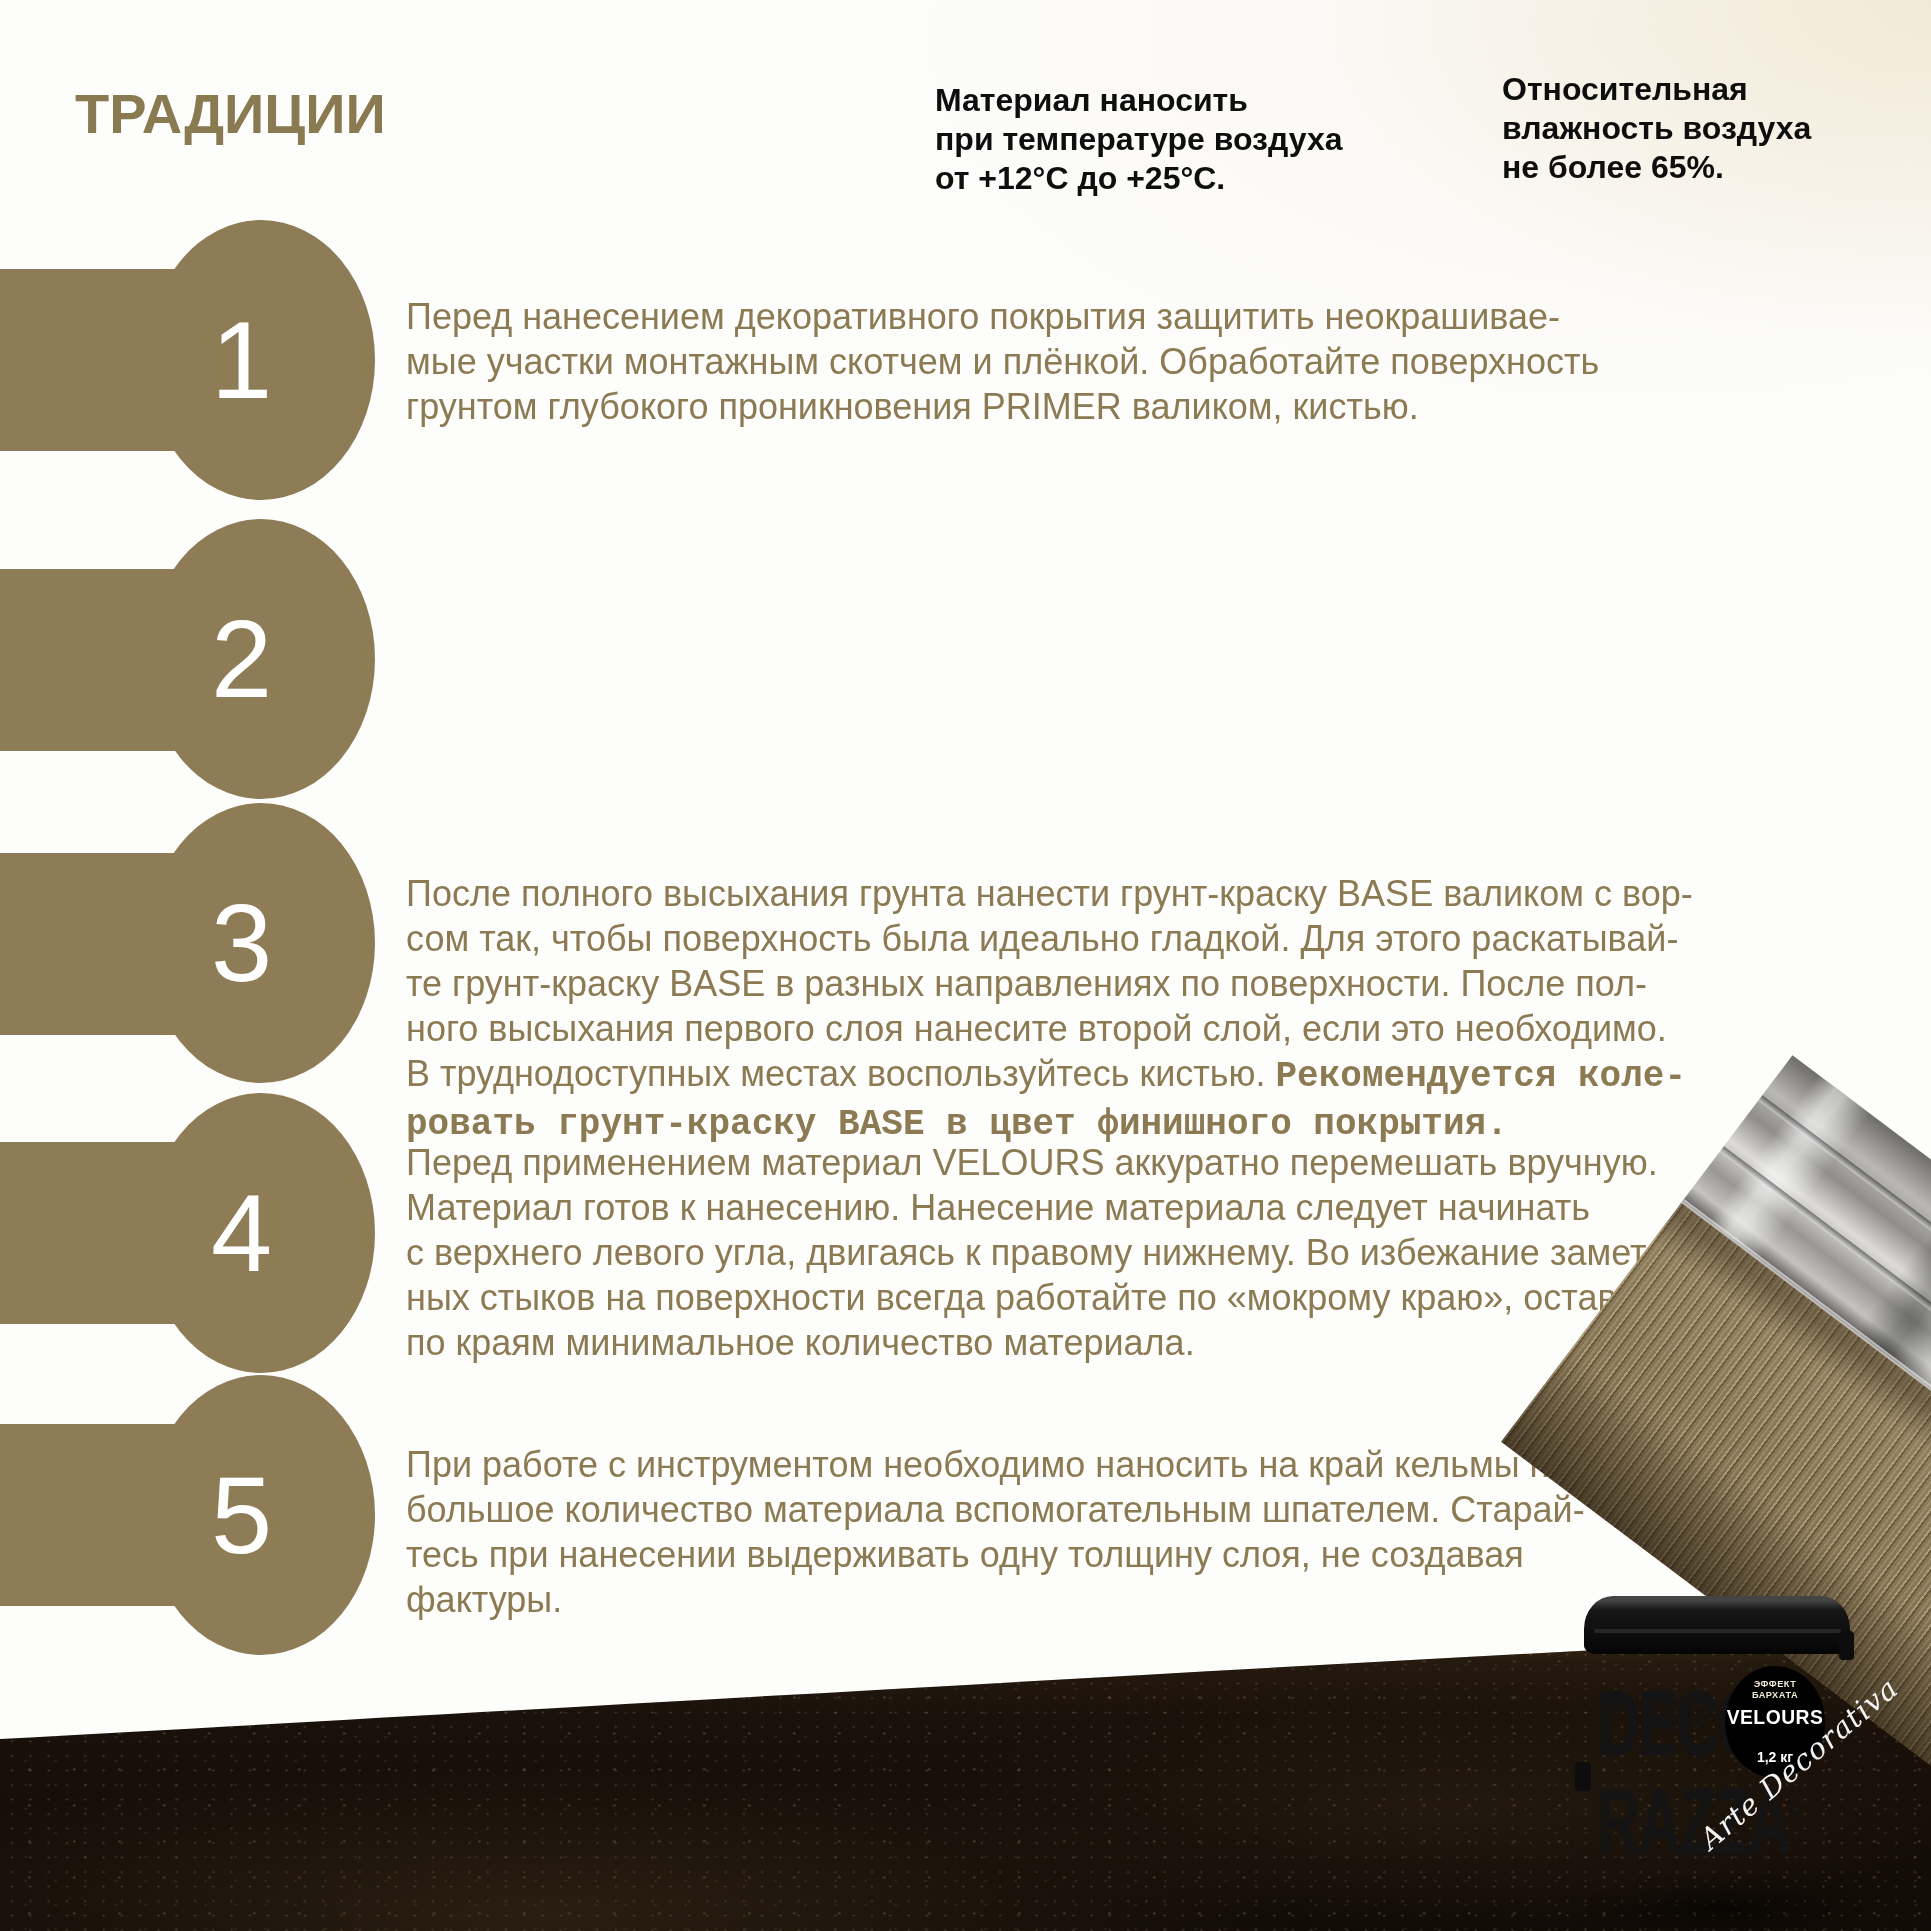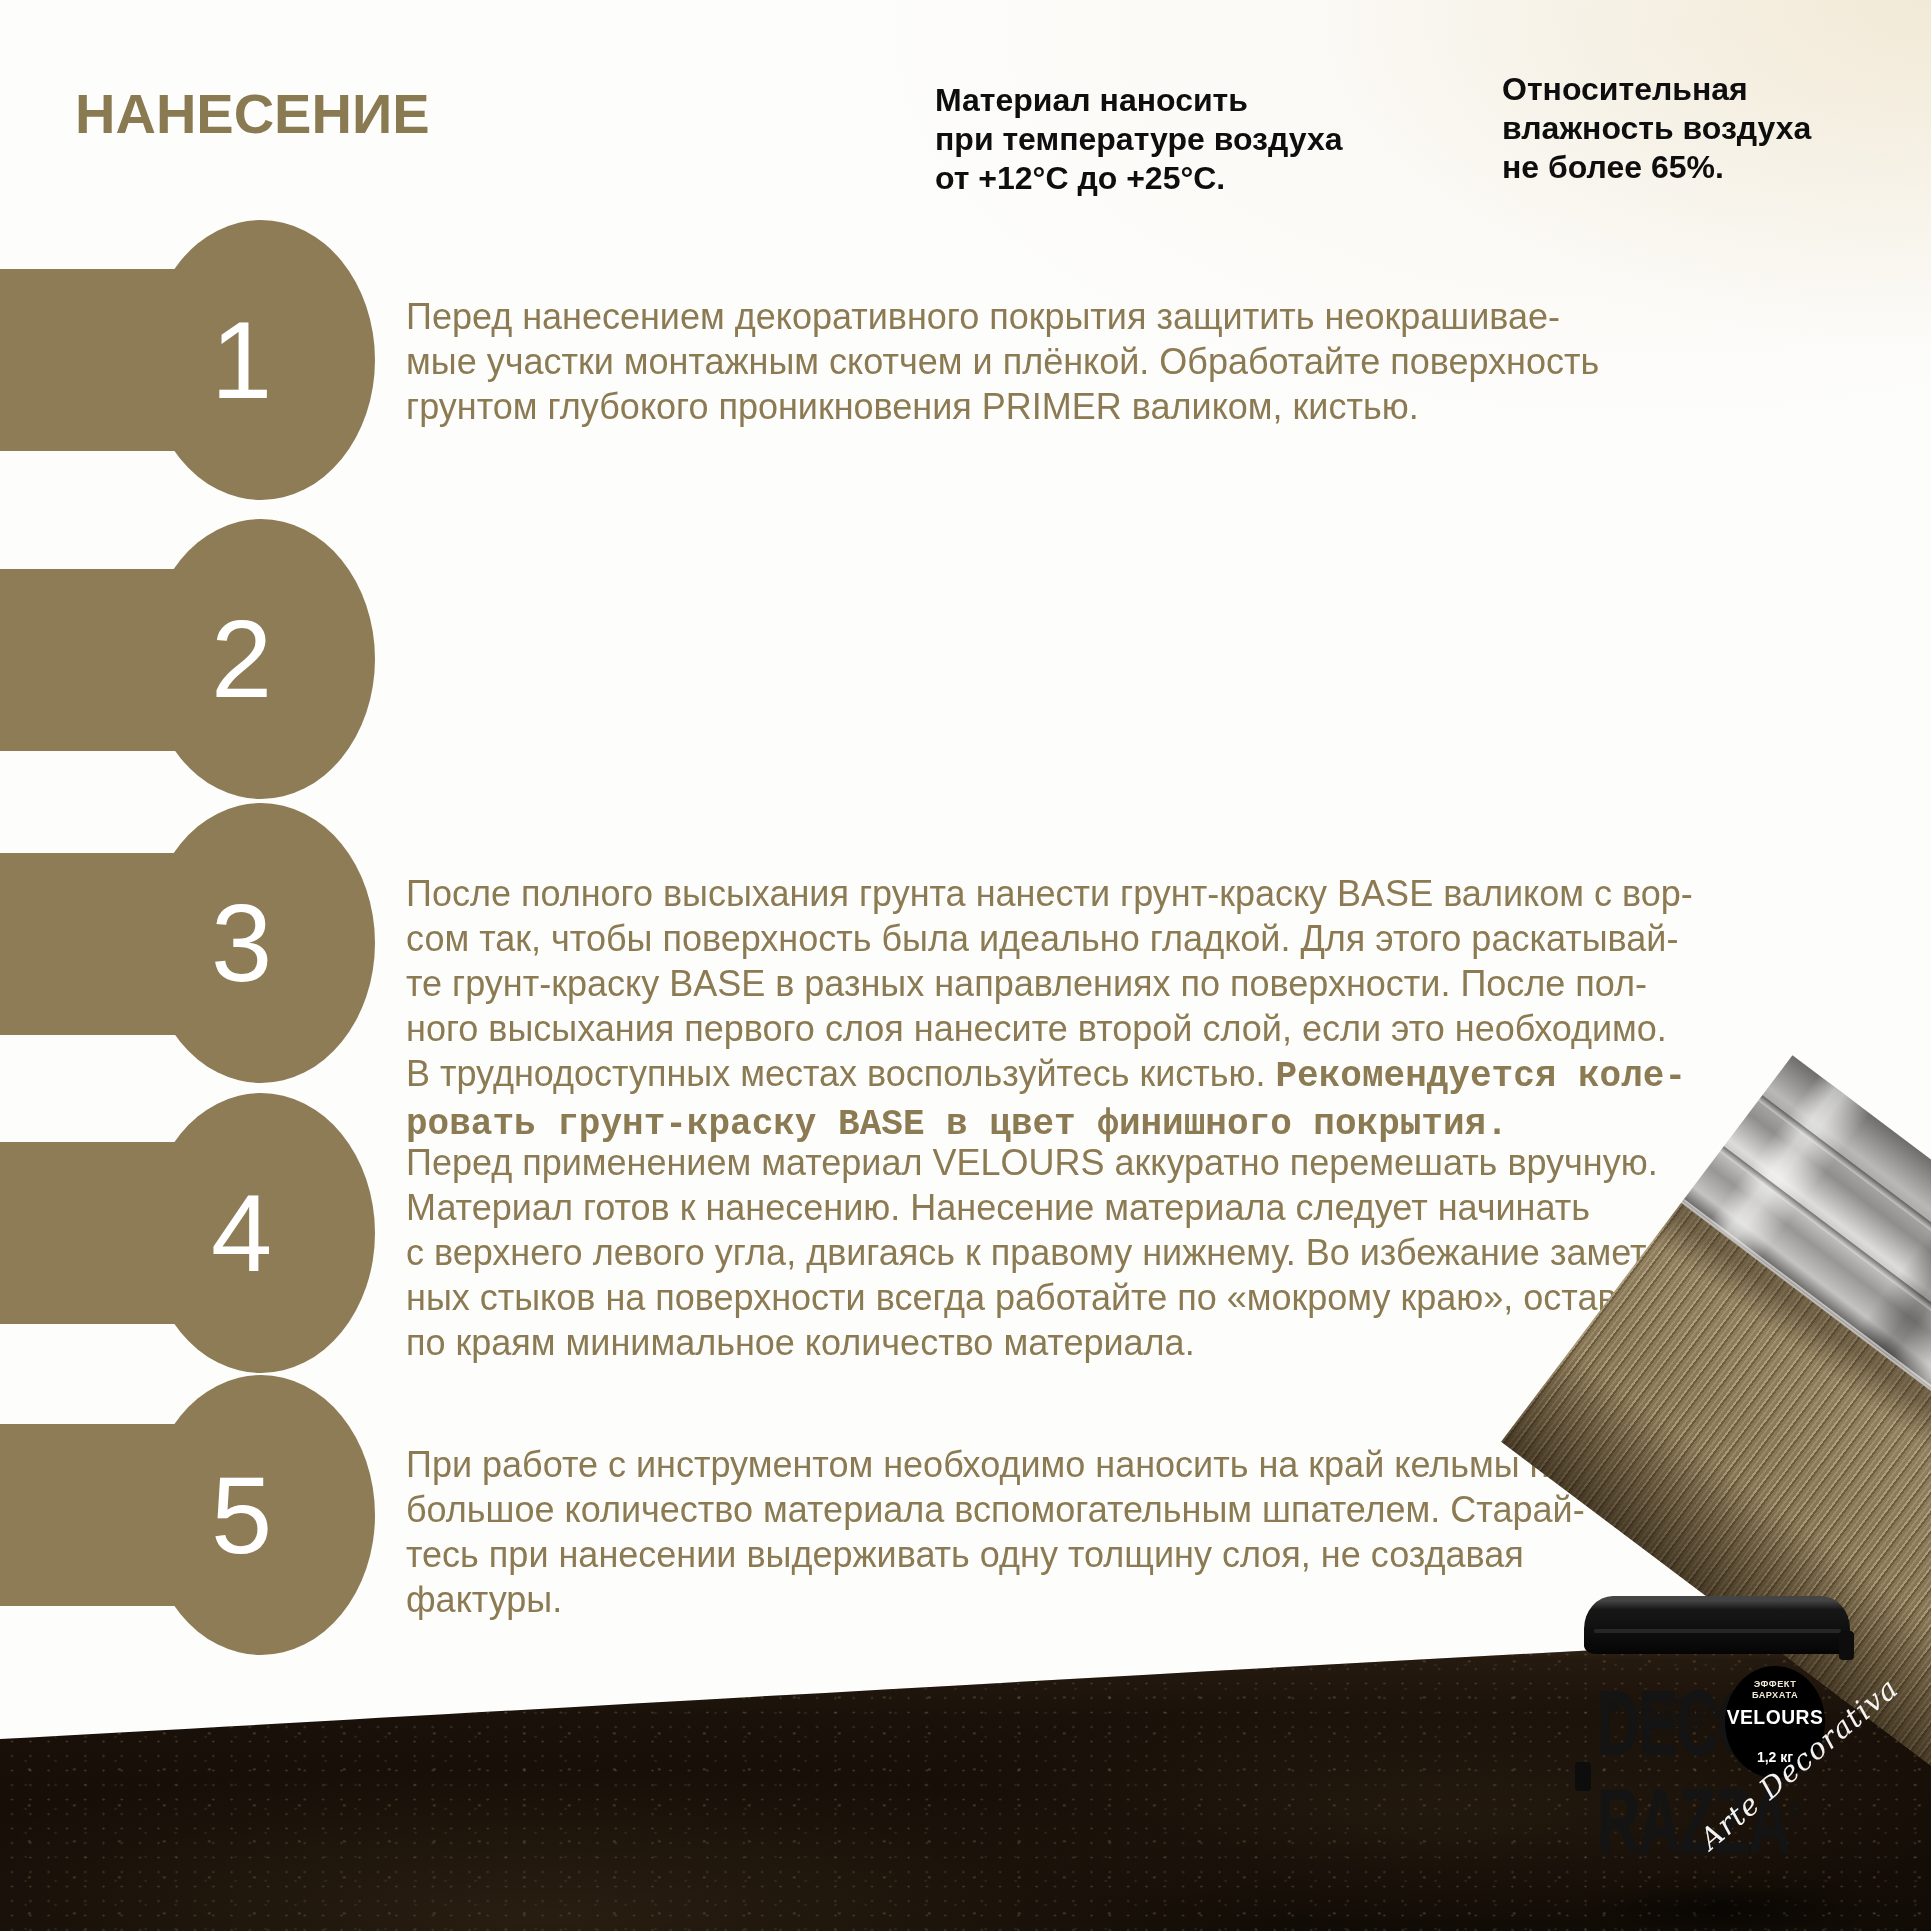--- a/index.html
+++ b/index.html
@@ -160,21 +160,21 @@
     transform:rotate(-40deg);transform-origin:0 50%;
     letter-spacing:1px;white-space:nowrap;z-index:3;
   }
 </style>
 </head>
 <body>
 
 <div class="page">
   <div class="bg-tint"></div>
 
-  <h1 class="page-title">НАНЕСЕНИЕ</h1>
+  <h1 class="page-title">ТРАДИЦИИ</h1>
   <div class="note note-temp">Материал наносить
 при температуре воздуха
 от +12°С до +25°С.</div>
   <div class="note note-hum">Относительная
 влажность воздуха
 не более 65%.</div>
 
   <div class="step-tab" style="top:269px;"></div>
   <div class="step-circle" style="top:220px;">
     <span class="step-num">1</span>

